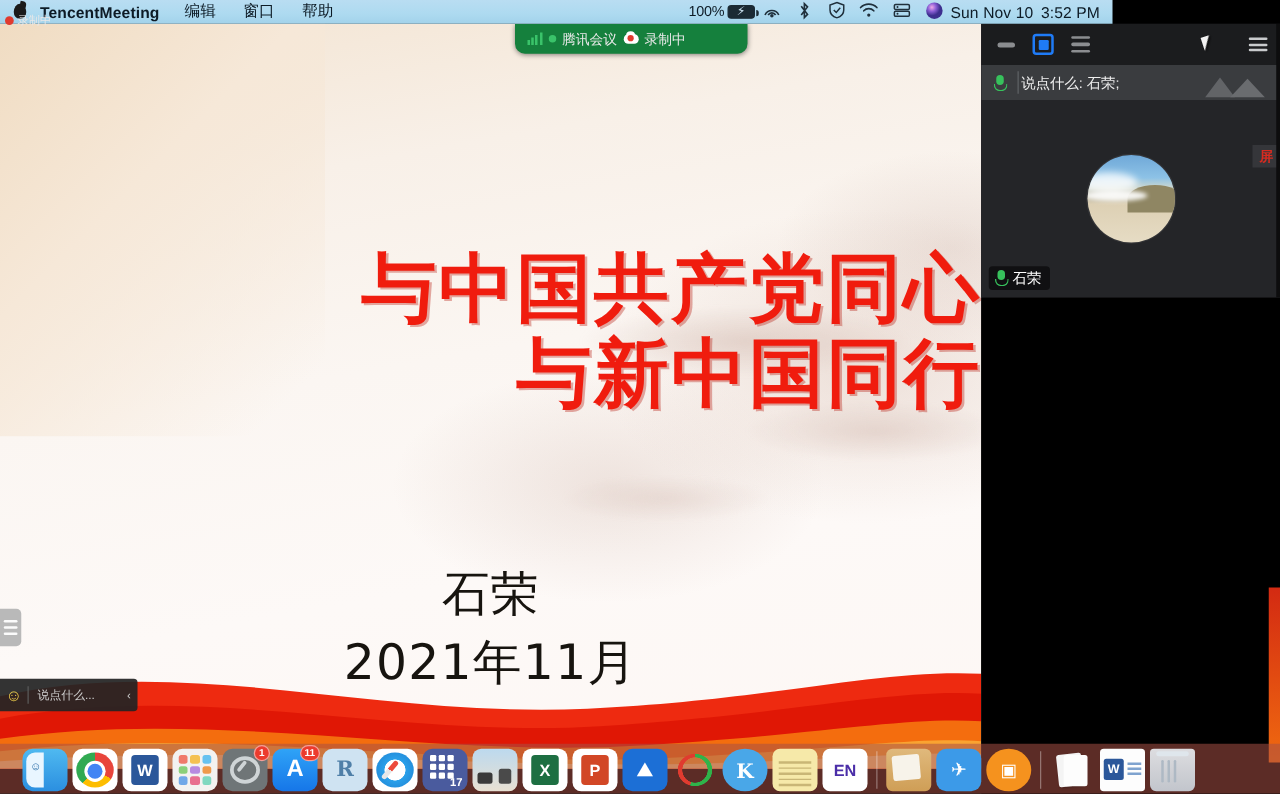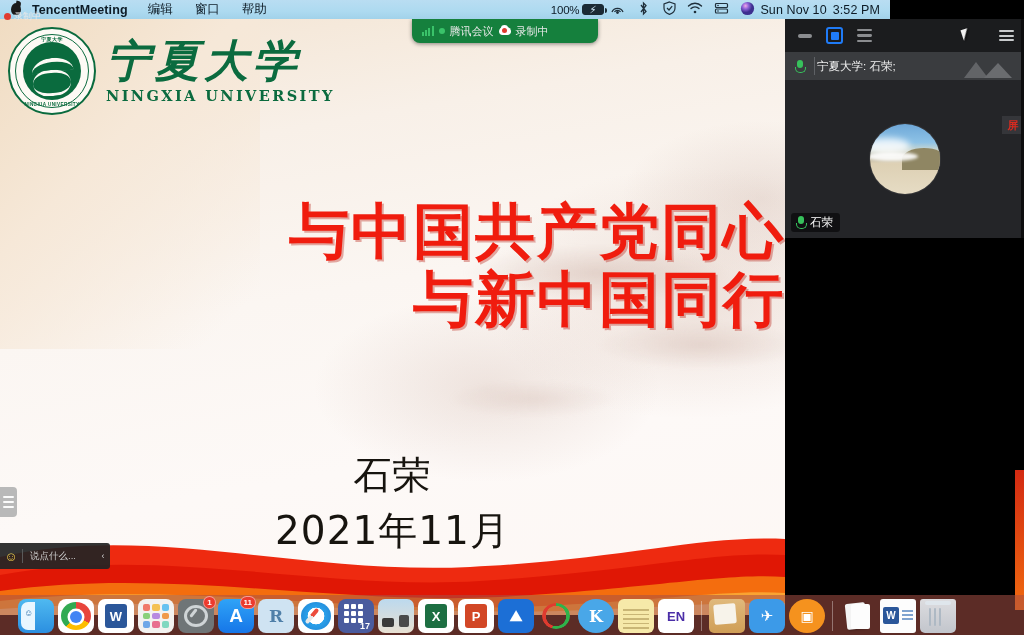--- a/index.html
+++ b/index.html
@@ -439,31 +439,20 @@
 </head>
 <body>
 
 <div class="screen">
 
   <div class="slide">
     <div class="slide-bg"></div>
     <div class="bg-left-wash"></div>
     <div class="bg-mist"></div>
 
-    <div class="logo-wrap">
-      <div class="seal">
-        <div class="seal-txt-top">宁夏大学</div>
-        <div class="seal-core"></div>
-        <div class="seal-txt-bot">NINGXIA UNIVERSITY</div>
-      </div>
-      <div>
-        <div class="uni-cn">宁夏大学</div>
-        <div class="uni-en">NINGXIA UNIVERSITY</div>
-      </div>
-    </div>
 
     <div class="title">
       <span>与中国共产党同心</span>
       <span class="l2">与新中国同行</span>
     </div>
 
     <div class="subtitle">
       <span>石荣</span>
       <span class="sdate">2021年11月</span>
     </div>
@@ -511,21 +500,21 @@
       <div class="panel-collapse">
           <i></i>
           <i></i>
           <i></i>
         </div>
     </div>
 
     <div class="speaking">
       <div class="mic-sm"></div>
       <div class="speak-sep"></div>
-      <div class="speak-txt">宁夏大学: 石荣;</div>
+      <div class="speak-txt">说点什么: 石荣;</div>
       <svg class="mtn" viewBox="0 0 56 18">
         <path d="M2,18 L14,2 L26,18 Z" fill="#8a8c90"></path>
         <path d="M22,18 L36,3 L50,18 Z" fill="#9a9ca0"></path>
       </svg>
     </div>
 
     <div class="tile">
       <div class="avatar">
           <div class="hill"></div>
         </div>

